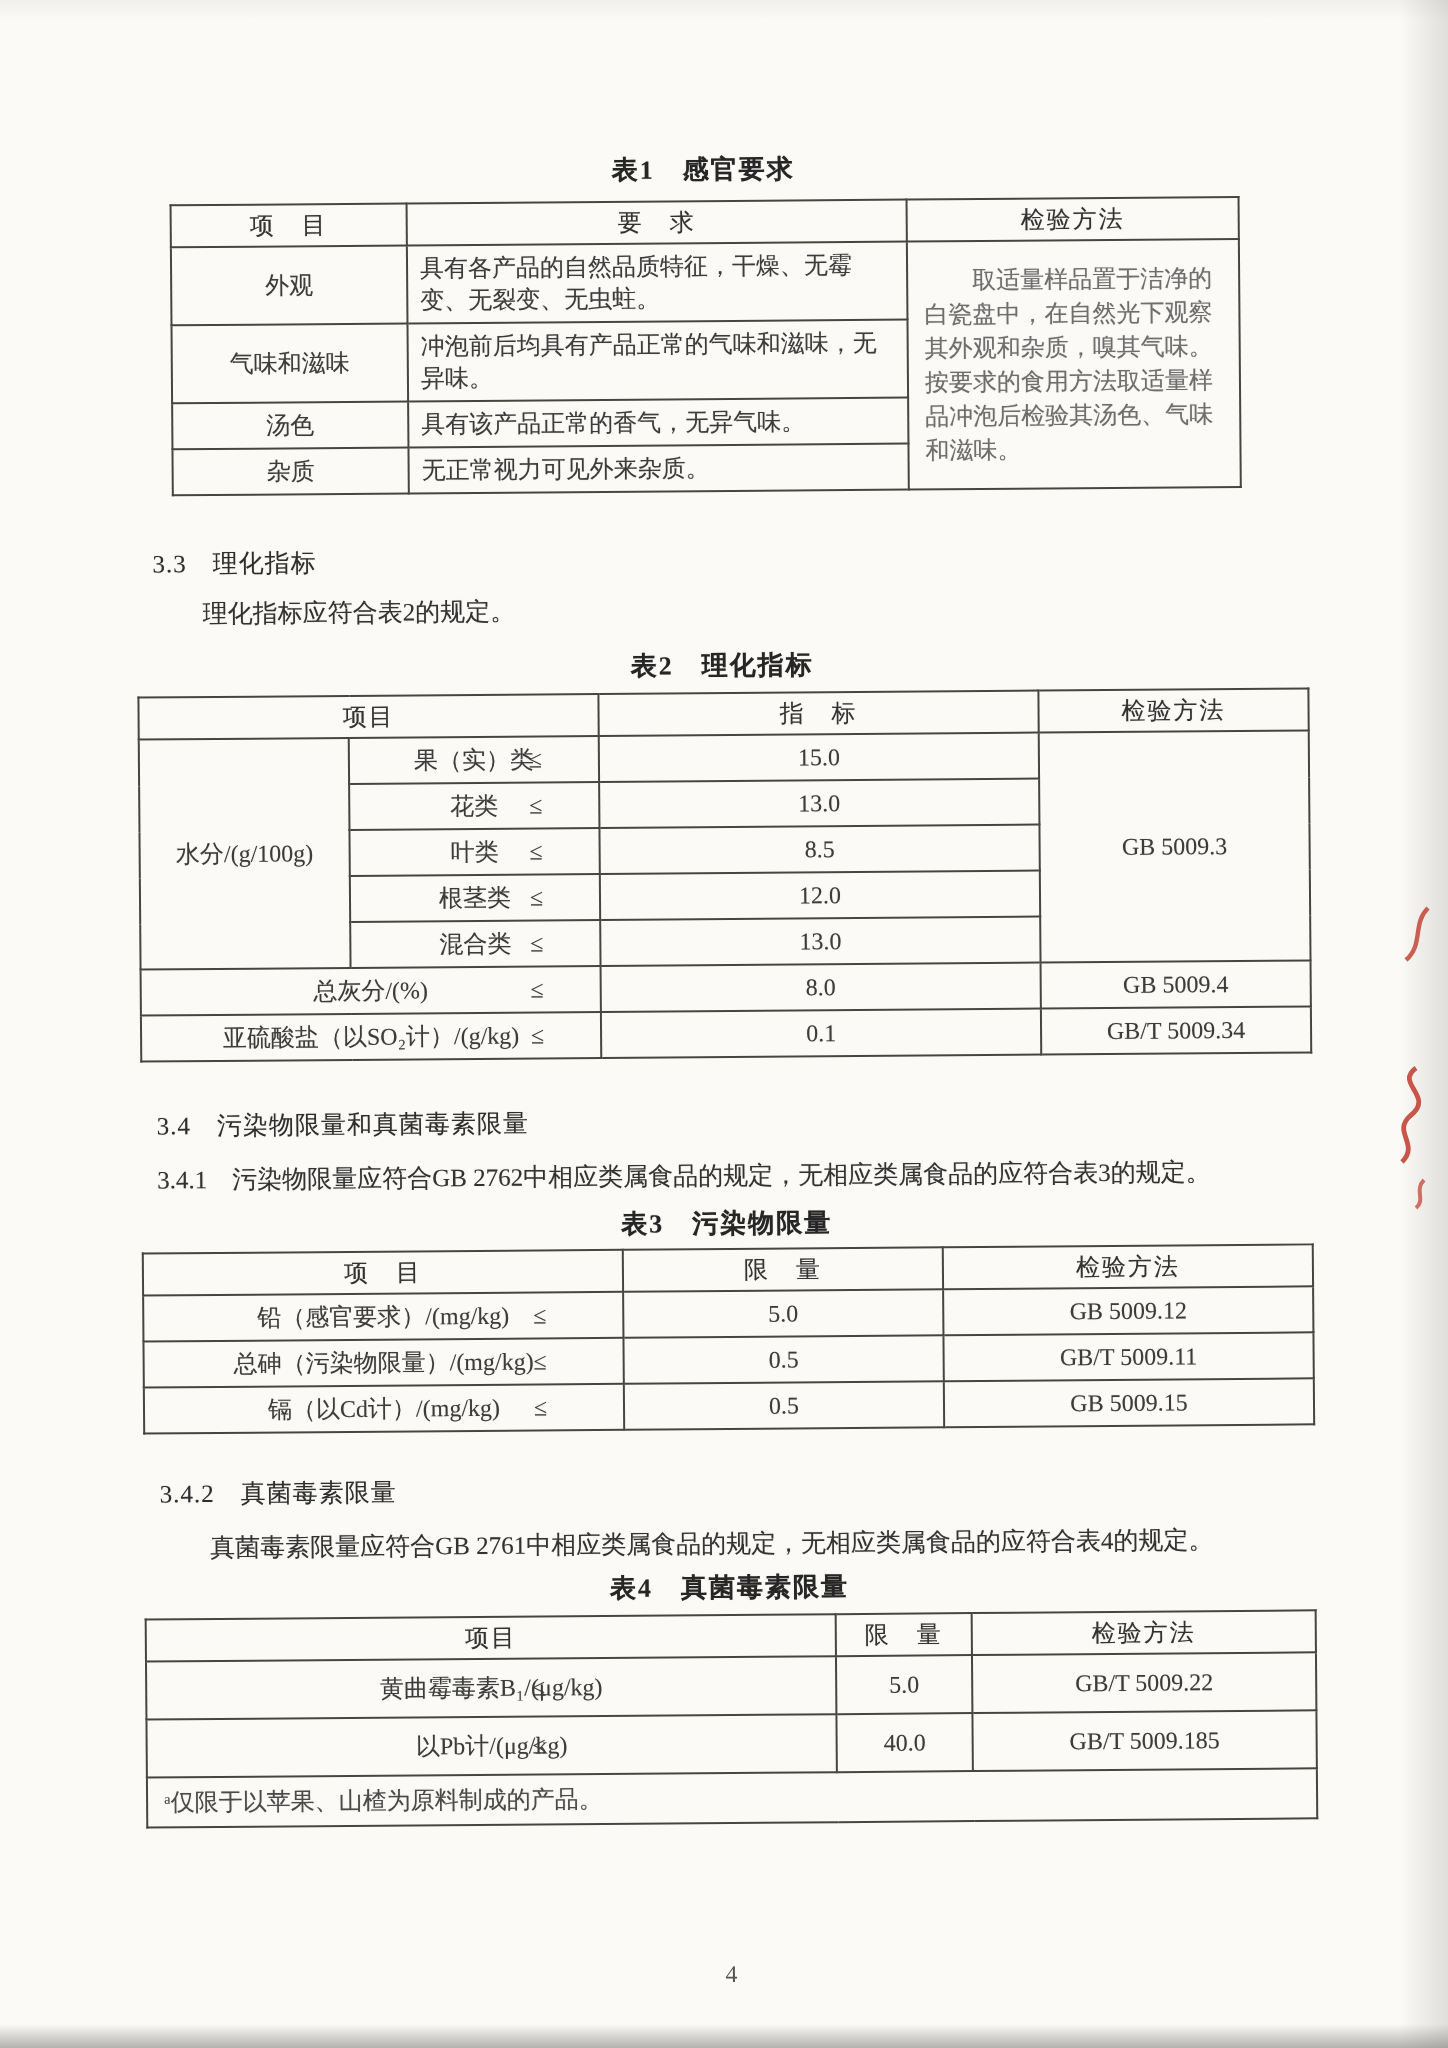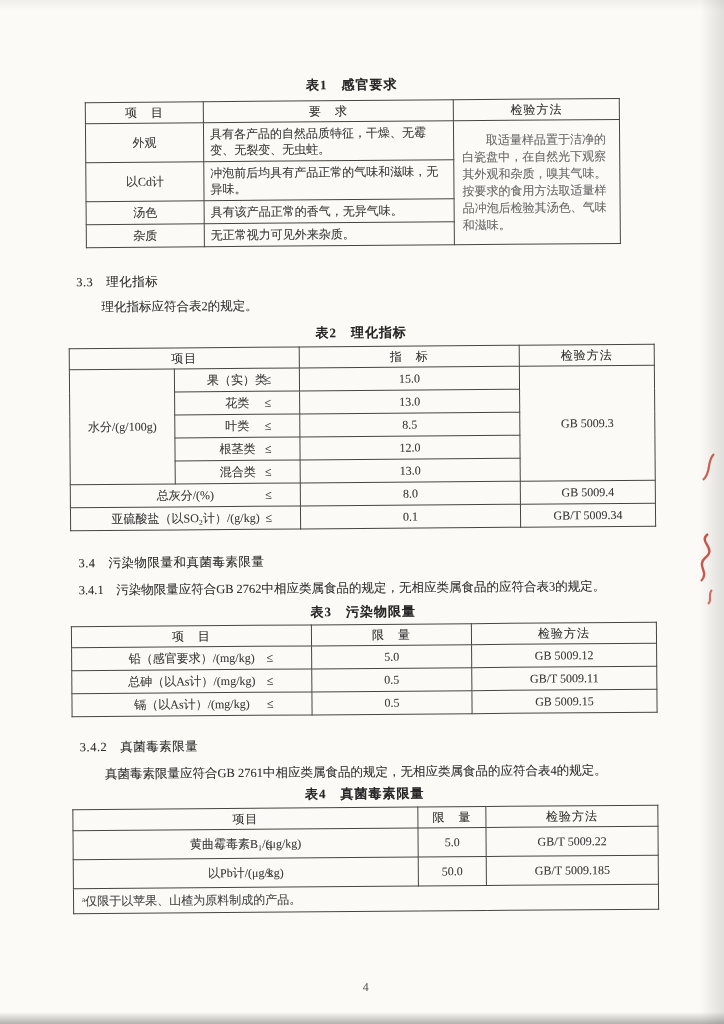--- a/index.html
+++ b/index.html
@@ -85,21 +85,21 @@
             <td>项　目</td>
             <td>要　求</td>
             <td>检验方法</td>
           </tr>
           <tr>
             <td class="cell-left">外观</td>
             <td class="req">具有各产品的自然品质特征，干燥、无霉变、无裂变、无虫蛀。</td>
             <td class="method-long" rowspan="4">取适量样品置于洁净的白瓷盘中，在自然光下观察其外观和杂质，嗅其气味。按要求的食用方法取适量样品冲泡后检验其汤色、气味和滋味。</td>
           </tr>
           <tr>
-            <td class="cell-left">以Cd计</td>
+            <td class="cell-left">气味和滋味</td>
             <td class="req">冲泡前后均具有产品正常的气味和滋味，无异味。</td>
           </tr>
           <tr>
             <td class="cell-left">汤色</td>
             <td class="req">具有该产品正常的香气，无异气味。</td>
           </tr>
           <tr>
             <td class="cell-left">杂质</td>
             <td class="req">无正常视力可见外来杂质。</td>
           </tr>
@@ -173,26 +173,26 @@
             <td>项　目</td>
             <td>限　量</td>
             <td>检验方法</td>
           </tr>
           <tr>
             <td class="cell-sub"><span>铅（感官要求）/(mg/kg)</span><span class="le">≤</span></td>
             <td>5.0</td>
             <td>GB 5009.12</td>
           </tr>
           <tr>
-            <td class="cell-sub"><span>总砷（以As计）/(mg/kg)</span><span class="le">≤</span></td>
+            <td class="cell-sub"><span>总砷（污染物限量）/(mg/kg)</span><span class="le">≤</span></td>
             <td>0.5</td>
             <td>GB/T 5009.11</td>
           </tr>
           <tr>
-            <td class="cell-sub"><span>镉（以As计）/(mg/kg)</span><span class="le">≤</span></td>
+            <td class="cell-sub"><span>镉（以Cd计）/(mg/kg)</span><span class="le">≤</span></td>
             <td>0.5</td>
             <td>GB 5009.15</td>
           </tr>
         </tbody>
       </table>
 
       <div class="sec-heading mt-22">3.4.2　真菌毒素限量</div>
       <div class="body-text indent mt-10">真菌毒素限量应符合GB 2761中相应类属食品的规定，无相应类属食品的应符合表4的规定。</div>
 
       <div class="tbl-title tbl-title-wide mt-4 mb-4">表4　真菌毒素限量</div>
@@ -208,21 +208,21 @@
             <td>限　量</td>
             <td>检验方法</td>
           </tr>
           <tr class="body">
             <td class="cell-sub"><span>黄曲霉毒素B₁/(μg/kg)</span><span class="le">≤</span></td>
             <td>5.0</td>
             <td>GB/T 5009.22</td>
           </tr>
           <tr class="body">
             <td class="cell-sub"><span>以Pb计/(μg/kg)</span><span class="le">≤</span></td>
-            <td>50.0</td>
+            <td>40.0</td>
             <td>GB/T 5009.185</td>
           </tr>
           <tr>
             <td colspan="3" class="footnote">ᵃ仅限于以苹果、山楂为原料制成的产品。</td>
           </tr>
         </tbody>
       </table>
 
     </div>
 

